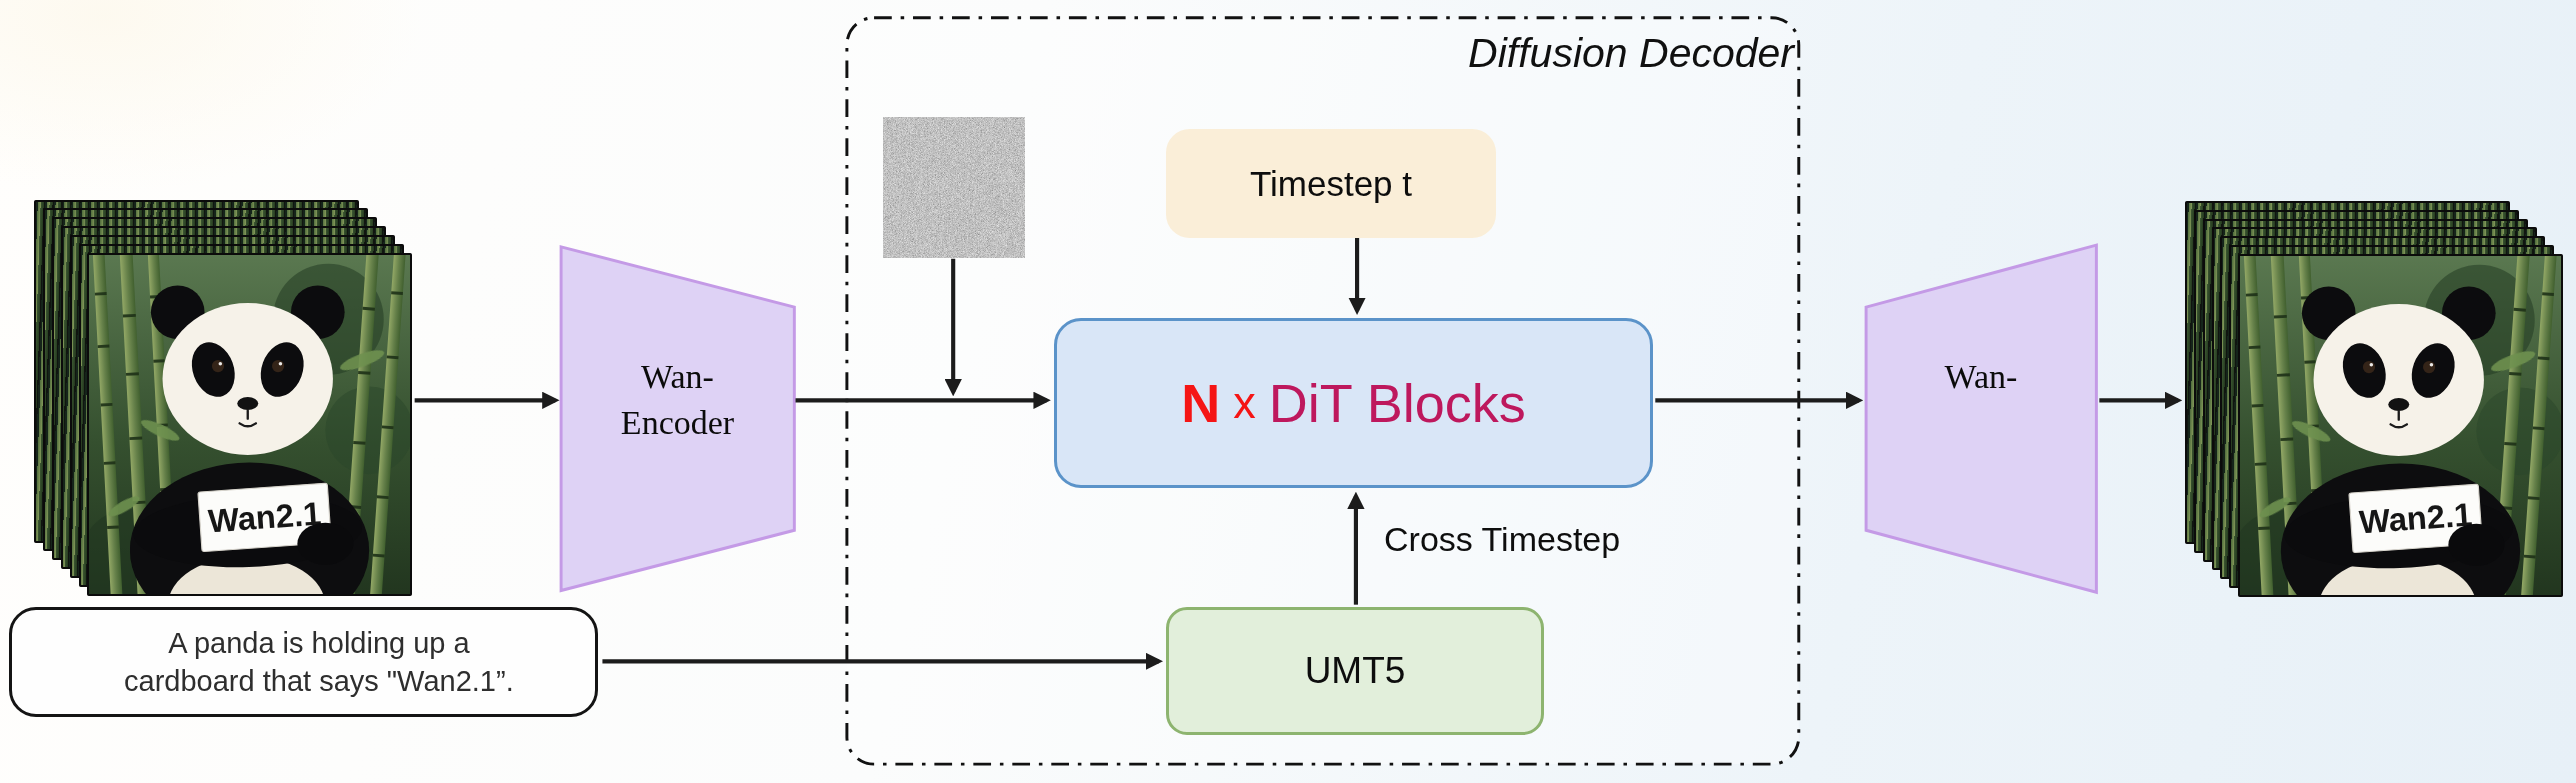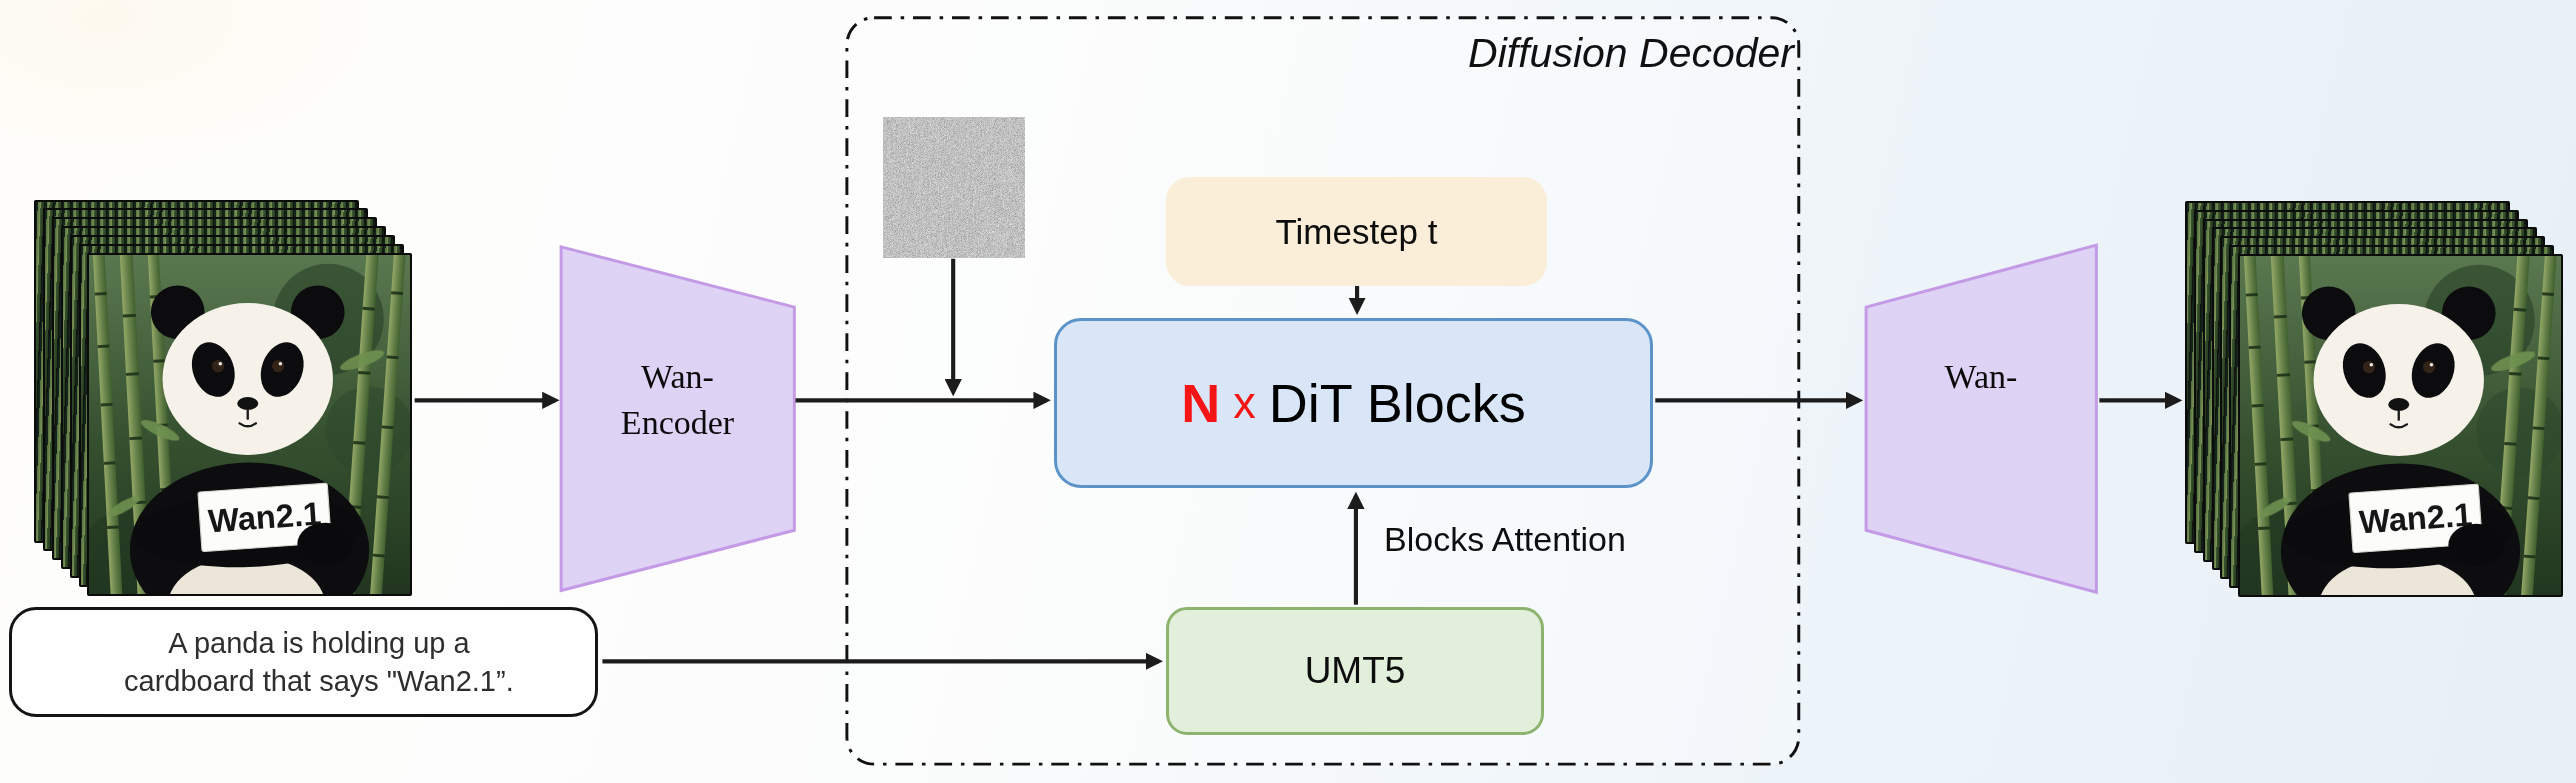--- a/index.html
+++ b/index.html
@@ -34,21 +34,21 @@
     position:absolute;display:flex;align-items:center;justify-content:center;
     box-sizing:border-box;text-align:center;color:#0d0d0d;
   }
   #timestep-box{border-radius:23.6px;background:var(--timestep-fill,#faeed8);font-size:35px;}
   #dit-box{
     border-radius:27px;background:var(--dit-fill,#d9e6f7);
     border:3.5px solid var(--dit-border,#5b93c9);font-size:54px;
   }
   #dit-box .n{font-weight:bold;color:var(--dit-n-red,#f51515);margin-right:13px;}
   #dit-box .times{color:var(--dit-n-red,#f51515);font-size:45px;margin-right:13px;}
-  #dit-box .dit-label{color:#000000;}
+  #dit-box .dit-label{color:#be185d;}
   #umt5-box{border-radius:21px;background:var(--umt5-fill,#e2efdb);border:3px solid var(--umt5-border,#8db46f);font-size:37px;}
   #prompt-box{
     border-radius:27px;background:#fefefe;border:3.5px solid var(--prompt-border,#141414);
     flex-direction:column;font-size:29px;line-height:38px;color:#2e2e2e;padding-left:30px;
   }
   
   .vae-label{
     position:absolute;text-align:center;font-size:34px;line-height:46px;color:#0b0b0b;font-family:Liberation Serif, serif;
   }
   #diffusion-title{
@@ -280,31 +280,31 @@
 
   <div class="vae-label" style="left:561px;top:354px;width:233px;">
     <div>Wan-</div>
     <div>Encoder</div>
   </div>
 
   <div class="vae-label" style="left:1866px;top:354px;width:230px;">
     <div>Wan-</div>
   </div>
 
-  <div id="timestep-box" class="box" style="left:1166px;top:129px;width:381px;height:109px;margin-top:48px;">
+  <div id="timestep-box" class="box" style="left:1166px;top:129px;width:330px;height:109px;">
     <span>Timestep t</span>
   </div>
 
   <div id="dit-box" class="box" style="left:1054px;top:318px;width:599px;height:170px;">
     <span class="n">N</span>
     <span class="times">x</span>
     <span class="dit-label">DiT Blocks</span>
   </div>
 
-  <div id="cross-attn-label">Blocks Attention</div>
+  <div id="cross-attn-label">Cross Timestep</div>
 
   <div id="umt5-box" class="box" style="left:1166px;top:607px;width:378px;height:128px;">
     <span>UMT5</span>
   </div>
 
   <div id="prompt-box" class="box" style="left:9.4px;top:607px;width:589px;height:110px;">
     <div>A panda is holding up a</div>
     <div>cardboard that says "Wan2.1”.</div>
   </div>
 

